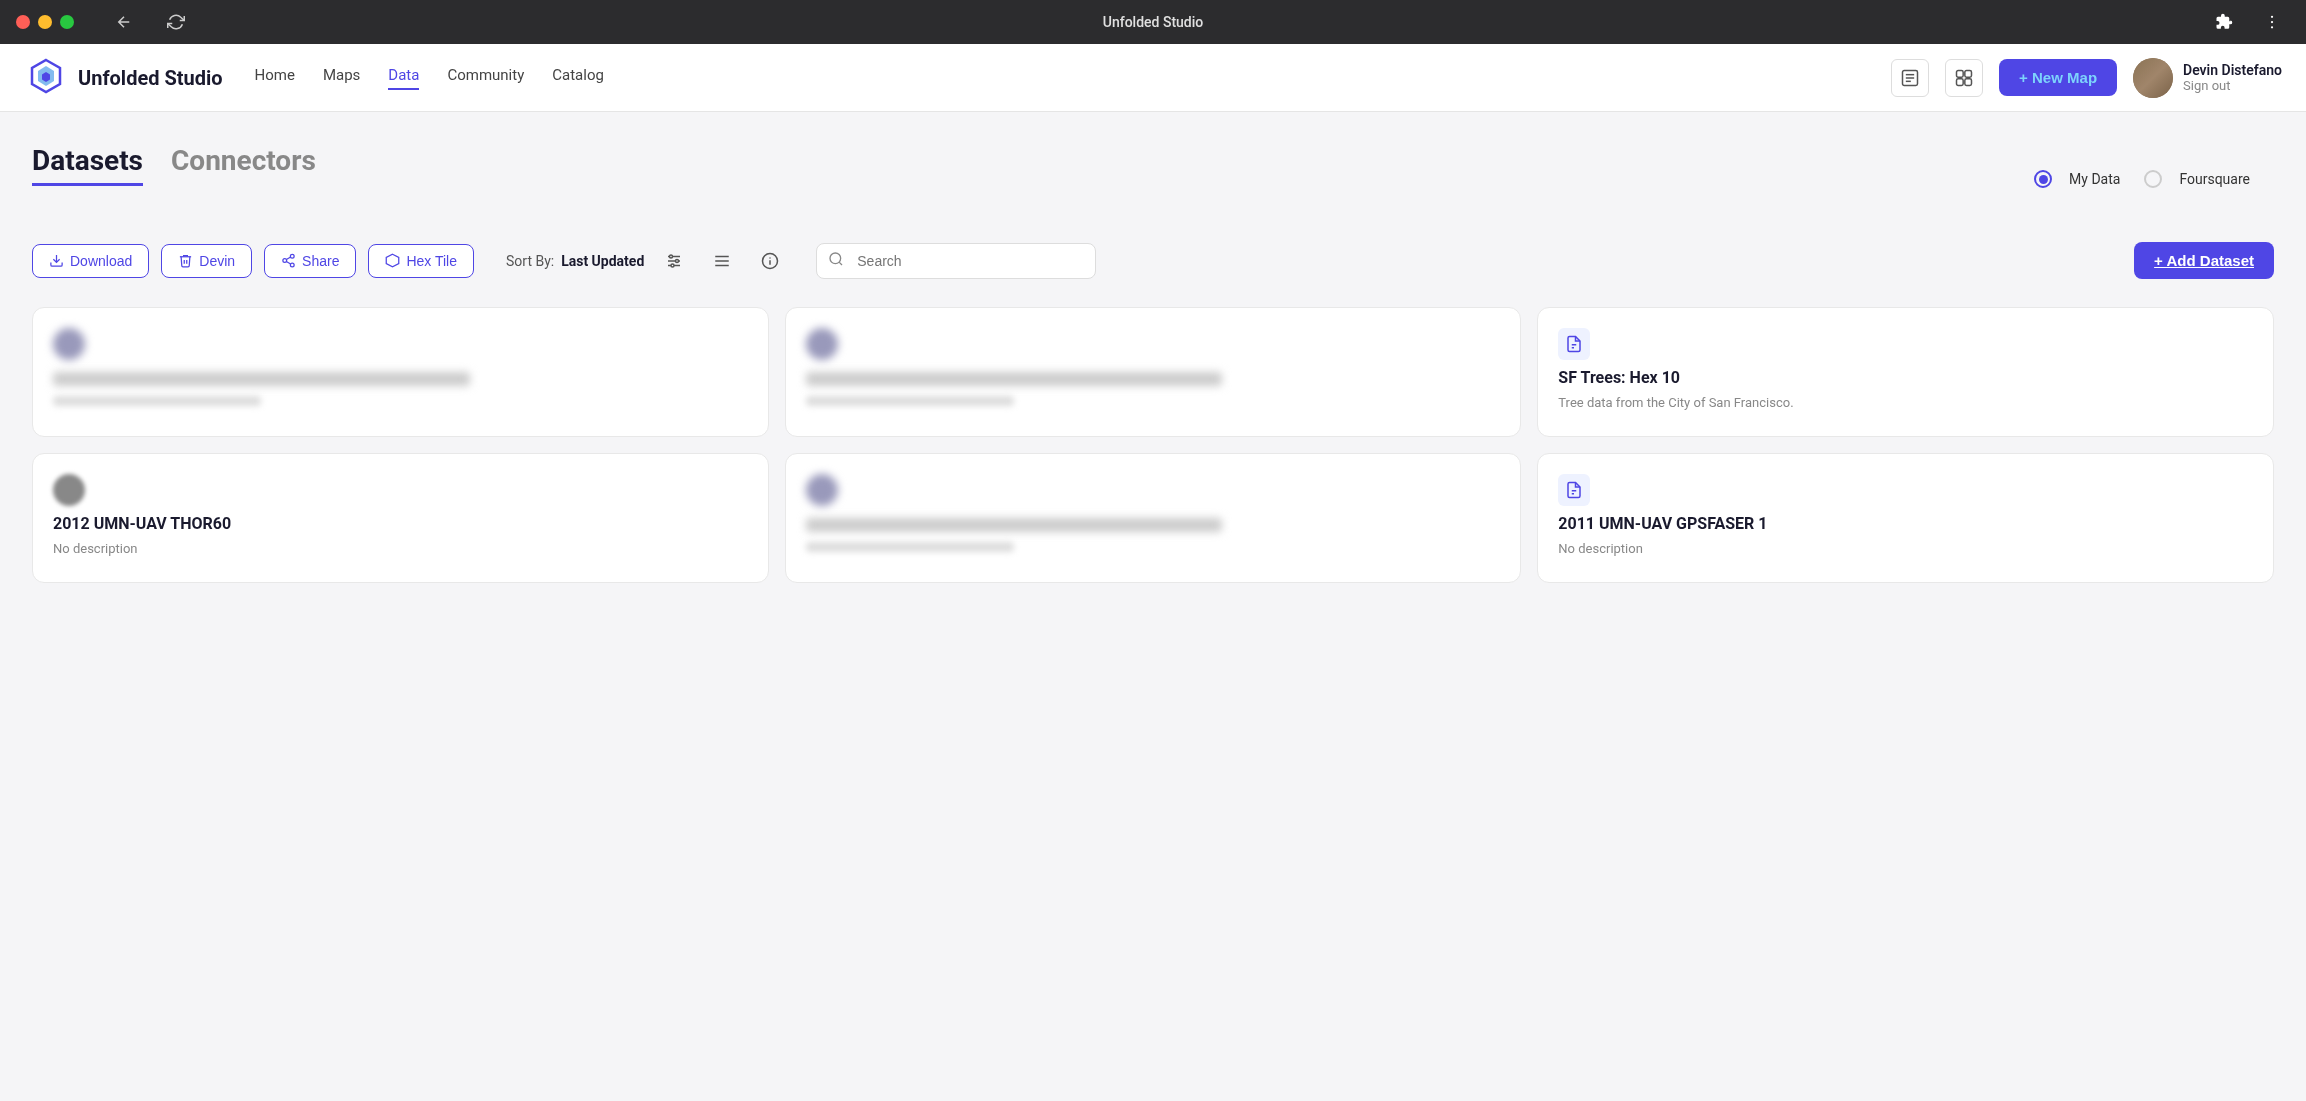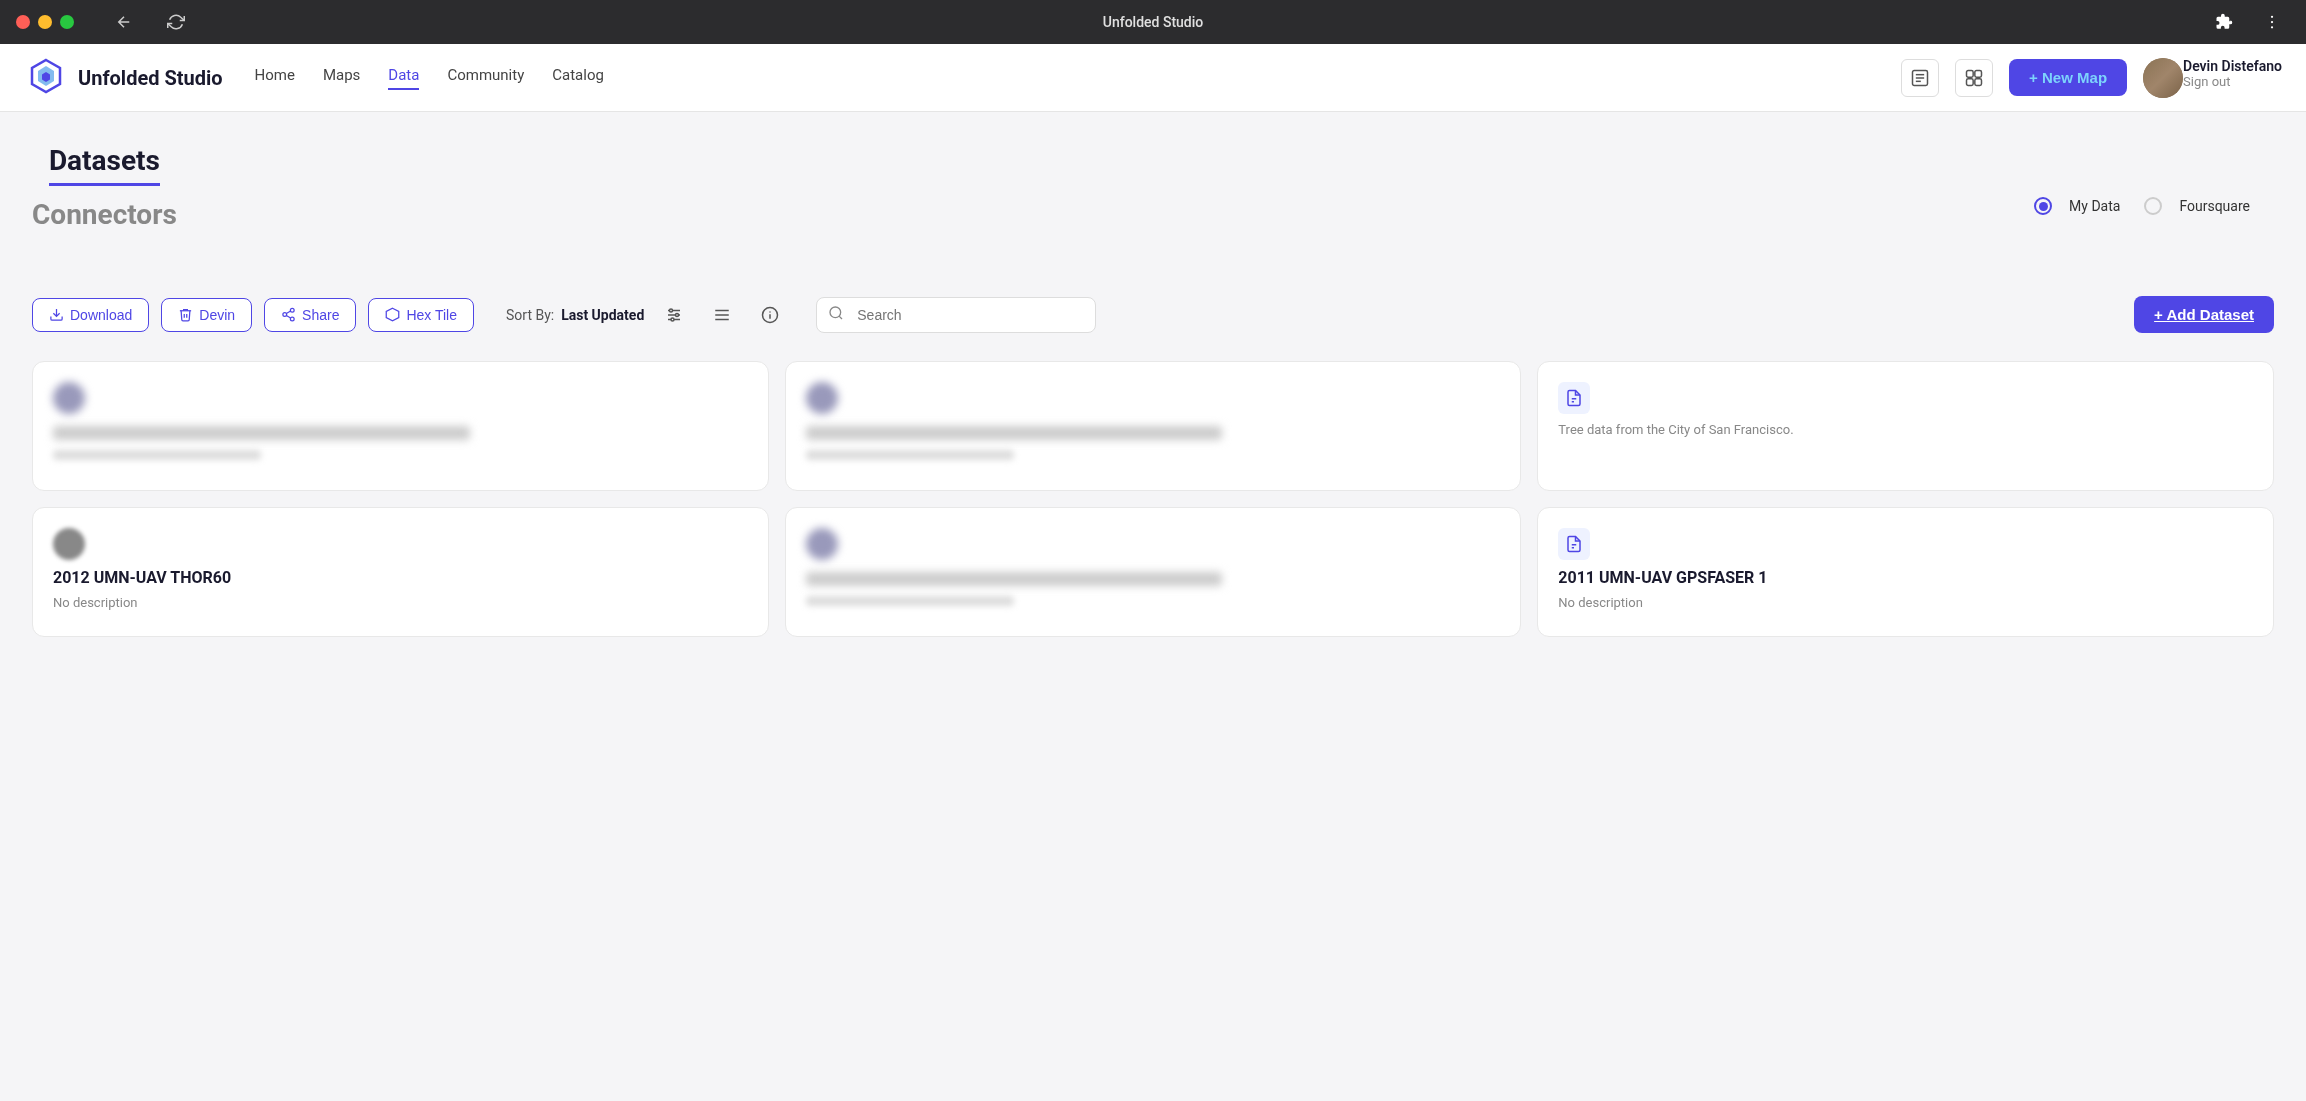--- a/index.html
+++ b/index.html
@@ -50,36 +50,36 @@
     .nav-right { display: flex; align-items: center; gap: 16px; margin-left: auto; }
     .icon-btn {
       width: 38px; height: 38px; border-radius: 6px; border: 1px solid #ddd;
       background: white; cursor: pointer; display: flex; align-items: center; justify-content: center;
     }
     .new-map-btn {
       background: #4f46e5; color: #7dd3fc; border: none; border-radius: 8px;
       padding: 10px 20px; font-size: 15px; font-weight: 600; cursor: pointer;
       display: flex; align-items: center; gap: 6px;
     }
-    .user-info { display: flex; align-items: flex-start; }
+    .user-info { display: flex; align-items: center; gap: 10px; }
     .avatar { width: 40px; height: 40px; border-radius: 50%; background: #8b7355; overflow: hidden; }
     .avatar-img {
       width: 100%; height: 100%;
       background: linear-gradient(135deg, #8b7355 0%, #a0856a 50%, #7a6248 100%);
       border-radius: 50%;
     }
     .user-name-block { display: flex; flex-direction: column; }
     .user-name { font-size: 14px; font-weight: 600; color: #1a1a2e; }
     .sign-out { font-size: 13px; color: #888; cursor: pointer; }
 
     
     .main { padding: 32px 32px; background: #f5f5f7; min-height: calc(100vh - 112px); }
 
     
-    .section-tabs { display: flex; align-items: center; gap: 12px; margin-bottom: 28px; flex-direction: column; }
+    .section-tabs { display: flex; gap: 0; margin-bottom: 28px; }
     .section-tab {
       font-size: 28px; font-weight: 700; color: #888; cursor: pointer;
       padding-bottom: 6px; border-bottom: 3px solid transparent; margin-right: 28px;
     }
     .section-tab.active { color: #1a1a2e; border-bottom: 3px solid #4f46e5; }
 
     
     .filter-row {
       display: flex; align-items: center; gap: 12px; margin-bottom: 28px;
     }
@@ -348,20 +348,21 @@
 
     <div class="dataset-card">
       <div class="card-icon">
         <svg width="18" height="18" fill="none" stroke="#4f46e5" stroke-width="2" viewBox="0 0 24 24">
             <path d="M14 2H6a2 2 0 00-2 2v16a2 2 0 002 2h12a2 2 0 002-2V8z"></path>
             <polyline points="14 2 14 8 20 8"></polyline>
             <line x1="9" y1="13" x2="15" y2="13"></line>
             <line x1="9" y1="17" x2="12" y2="17"></line>
           </svg>
       </div>
+      <div class="card-title">SF Trees: Hex 10</div>
       <div class="card-subtitle">Tree data from the City of San Francisco.</div>
     </div>
 
     <div class="dataset-card">
       <div class="card-icon-blur" style="background:#888;filter:blur(2px);"></div>
       <div class="card-title">2012 UMN-UAV THOR60</div>
       <div class="card-subtitle">No description</div>
     </div>
 
     <div class="dataset-card">

